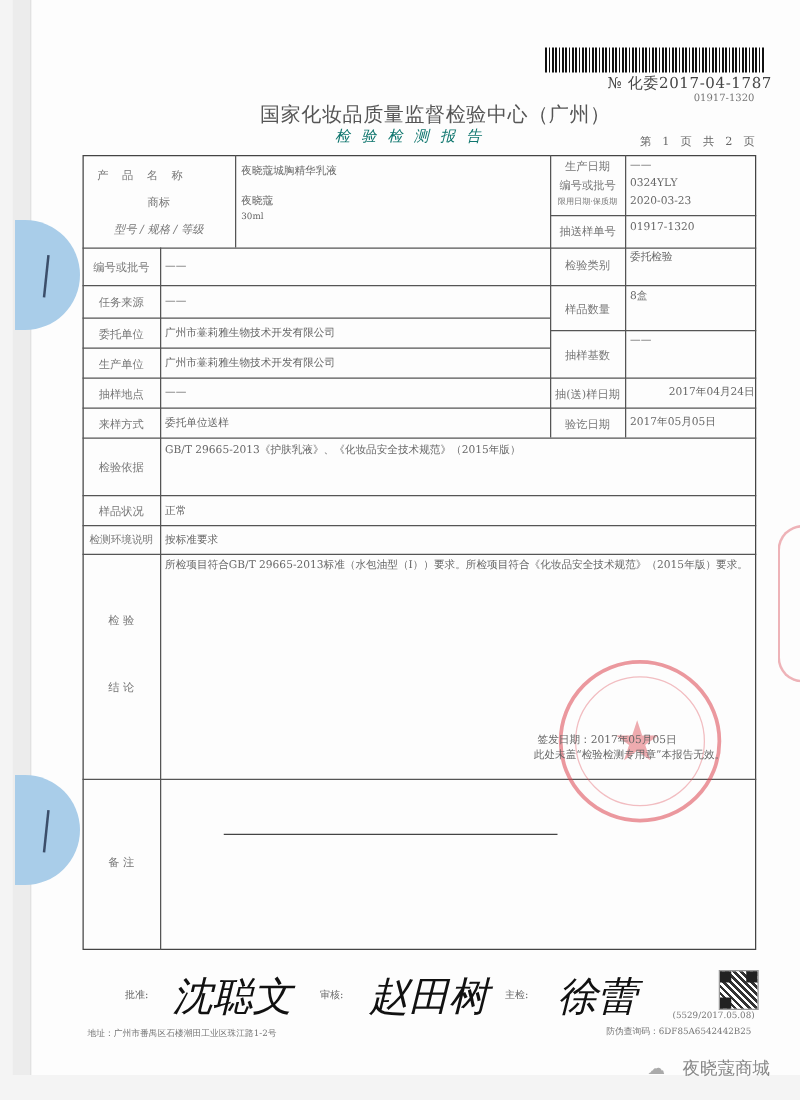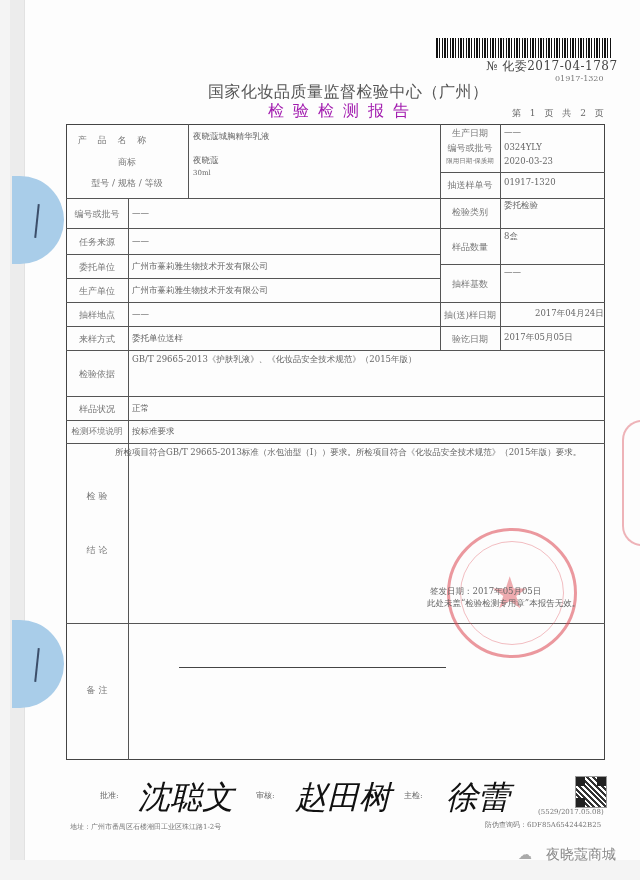--- a/index.html
+++ b/index.html
@@ -23,21 +23,21 @@
   }
   .hole .slit { position:absolute; left:24px; top:28px; width:2px; height:34px;
     background:#3b4e6a; transform:rotate(6deg); }
   .barcode {
     position:absolute; left:436px; top:38px; width:176px; height:20px;
     background:repeating-linear-gradient(90deg,#111 0 2px,#fff 2px 3px,#111 3px 4px,#fff 4px 6px,#111 6px 7px,#fff 7px 8px);
   }
   .report-no { position:absolute; left:486px; top:58px; font-size:12px; color:#444; letter-spacing:0.5px; }
   .report-no-sub { position:absolute; left:555px; top:74px; font-size:8px; color:#777; }
   .title1 { position:absolute; left:208px; top:82px; font-size:16px; color:#555; letter-spacing:0.5px;text-align:right; }
-  .title2 { position:absolute; left:268px; top:101px; font-size:16px; color:#a21caf; letter-spacing:9px; }
+  .title2 { position:absolute; left:268px; top:101px; font-size:12px; color:#0f766e; letter-spacing:9px;font-style:italic; }
   .pageno { position:absolute; left:512px; top:107px; font-size:9px; color:#666; letter-spacing:3px; }
 
   .tbl { position:absolute; border:1px solid #444; box-sizing:border-box; }
   .hl { position:absolute; height:0; border-top:1px solid #555; }
   .vl { position:absolute; width:0; border-left:1px solid #555; }
   .lbl { position:absolute; font-size:9px; color:#777; text-align:center; }
   .val { position:absolute; font-size:8.5px; color:#666; }
 
   .stamp {
     position:absolute; left:447px; top:528px; width:130px; height:130px;
@@ -106,21 +106,21 @@
 
 <div class="vl" style="left:188px;top:124px;height:74px;"></div>
 <div class="vl" style="left:440px;top:124px;height:226px;"></div>
 <div class="vl" style="left:500px;top:124px;height:226px;"></div>
 <div class="vl" style="left:128px;top:198px;height:562px;"></div>
 
 <div class="lbl" style="left:57px;top:134px;width:114px;letter-spacing:4px;">产 品 名 称</div>
 <div class="val" style="left:193px;top:131px;">夜晓蔻城胸精华乳液</div>
 <div class="lbl" style="left:70px;top:156px;width:114px;">商标</div>
 <div class="val" style="left:193px;top:155px;">夜晓蔻</div>
-<div class="lbl" style="left:70px;top:177px;width:114px;">型号 / 规格 / 等级</div>
+<div class="lbl" style="left:70px;top:177px;width:114px;font-style:italic;">型号 / 规格 / 等级</div>
 <div class="val" style="left:193px;top:169px;font-size:7px;">30ml</div>
 
 <div class="lbl" style="left:442px;top:127px;width:56px;">生产日期</div>
 <div class="val" style="left:504px;top:127px;">——</div>
 <div class="lbl" style="left:442px;top:142px;width:56px;">编号或批号</div>
 <div class="val" style="left:504px;top:142px;">0324YLY</div>
 <div class="lbl" style="left:440px;top:157px;width:60px;font-size:6.5px;">限用日期·保质期</div>
 <div class="val" style="left:504px;top:156px;">2020-03-23</div>
 <div class="lbl" style="left:442px;top:179px;width:56px;">抽送样单号</div>
 <div class="val" style="left:504px;top:177px;">01917-1320</div>
@@ -151,21 +151,21 @@
 
 <div class="lbl" style="left:68px;top:368px;width:58px;">检验依据</div>
 <div class="val" style="left:132px;top:354px;">GB/T 29665-2013《护肤乳液》、《化妆品安全技术规范》（2015年版）</div>
 <div class="lbl" style="left:68px;top:403px;width:58px;">样品状况</div>
 <div class="val" style="left:132px;top:403px;">正常</div>
 <div class="lbl" style="left:66px;top:426px;width:62px;font-size:8.5px;">检测环境说明</div>
 <div class="val" style="left:132px;top:426px;">按标准要求</div>
 
 <div class="lbl" style="left:68px;top:490px;width:58px;">检  验</div>
 <div class="lbl" style="left:68px;top:544px;width:58px;">结  论</div>
-<div class="val" style="left:115px;top:447px;width:468px;line-height:11px;">所检项目符合GB/T 29665-2013标准（水包油型（Ⅰ））要求。所检项目符合《化妆品安全技术规范》（2015年版）要求。</div>
+<div class="val" style="left:132px;top:447px;width:468px;line-height:11px;">所检项目符合GB/T 29665-2013标准（水包油型（Ⅰ））要求。所检项目符合《化妆品安全技术规范》（2015年版）要求。</div>
 
 <div class="stamp">
     <div class="stamp-inner"></div>
     <div class="star">★</div>
   </div>
 <div class="stamp-side"></div>
 
 <div class="val" style="left:430px;top:586px;">签发日期：2017年05月05日</div>
 <div class="val" style="left:427px;top:598px;">此处未盖“检验检测专用章”本报告无效。</div>
 

